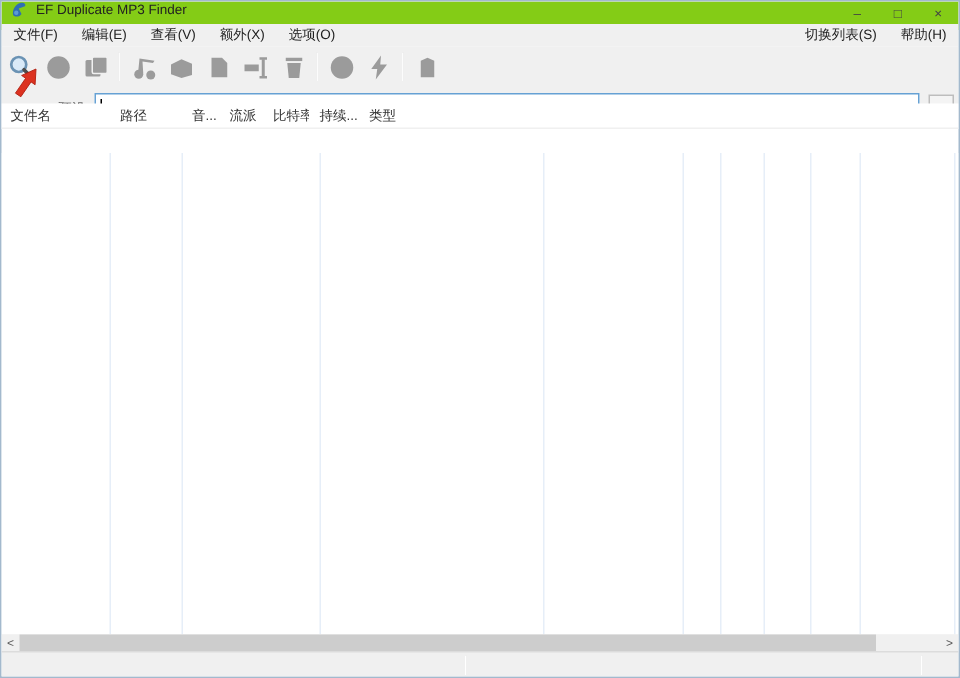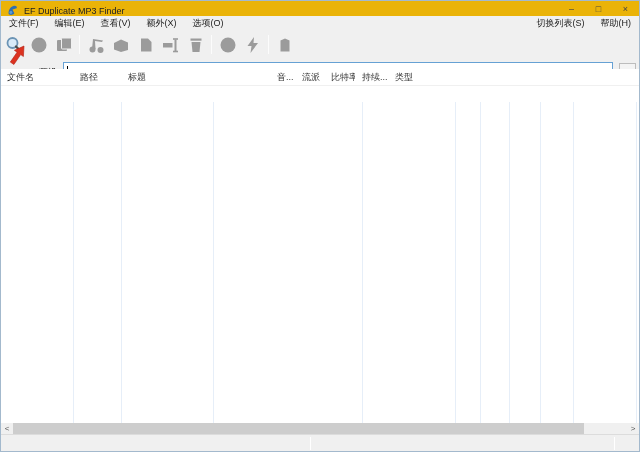--- a/index.html
+++ b/index.html
@@ -1,21 +1,21 @@
 <!DOCTYPE html>
 <html><head>
 <meta charset="utf-8">
 <style>
   * { margin:0; padding:0; box-sizing:border-box; }
   html,body { width:640px; height:452px; }
   body { font-family:"Liberation Sans","DejaVu Sans",sans-serif; font-size:9px; color:#1a1a1a; background:#fff; }
   #window { position:relative; width:640px; height:452px; border:1px solid #a3b9cd; background:#fff; overflow:hidden; }
 
   
-  .titlebar { position:absolute; left:0; top:0; width:638px; height:19px; background:#eab308; display:flex; align-items:center; }
+  .titlebar { position:absolute; left:0; top:0; width:638px; height:19px; background:#84cc16; display:flex; }
   .app-icon { width:11px; height:11px; margin-left:6px; }
   .title-text { margin-left:6px; font-size:9px; color:#222; white-space:nowrap; }
   .win-controls { position:absolute; right:0; top:0; height:15px; display:flex; }
   .win-btn { width:27px; height:15px; display:flex; align-items:center; justify-content:center; font-size:9px; color:#444; cursor:default; }
 
   
   .menubar { position:absolute; left:0; top:15px; width:638px; height:15px; background:#f0f0f0; display:flex; align-items:center; }
   .menu-item { padding:0 8px; height:15px; line-height:15px; color:#222; white-space:nowrap; }
   .menu-spacer { flex:1; }
 
@@ -173,21 +173,20 @@
           <polyline points="1,1 4,4 7,1" fill="none" stroke="#555" stroke-width="1.2"></polyline>
         </svg>
       </div>
     </div>
     <div class="browse-btn">…</div>
   </div>
 
   <div class="list-header">
     <div class="hcol c0">文件名</div>
     <div class="hcol c1">路径</div>
-    <div class="hcol c3">标题</div>
     <div class="hcol c5">音...</div>
     <div class="hcol c6">流派</div>
     <div class="hcol c7">比特率</div>
     <div class="hcol c8">持续...</div>
     <div class="hcol c9">类型</div>
   </div>
 
   <div class="list-body">
     <div class="bcol c0"></div>
     <div class="bcol c1"></div>

